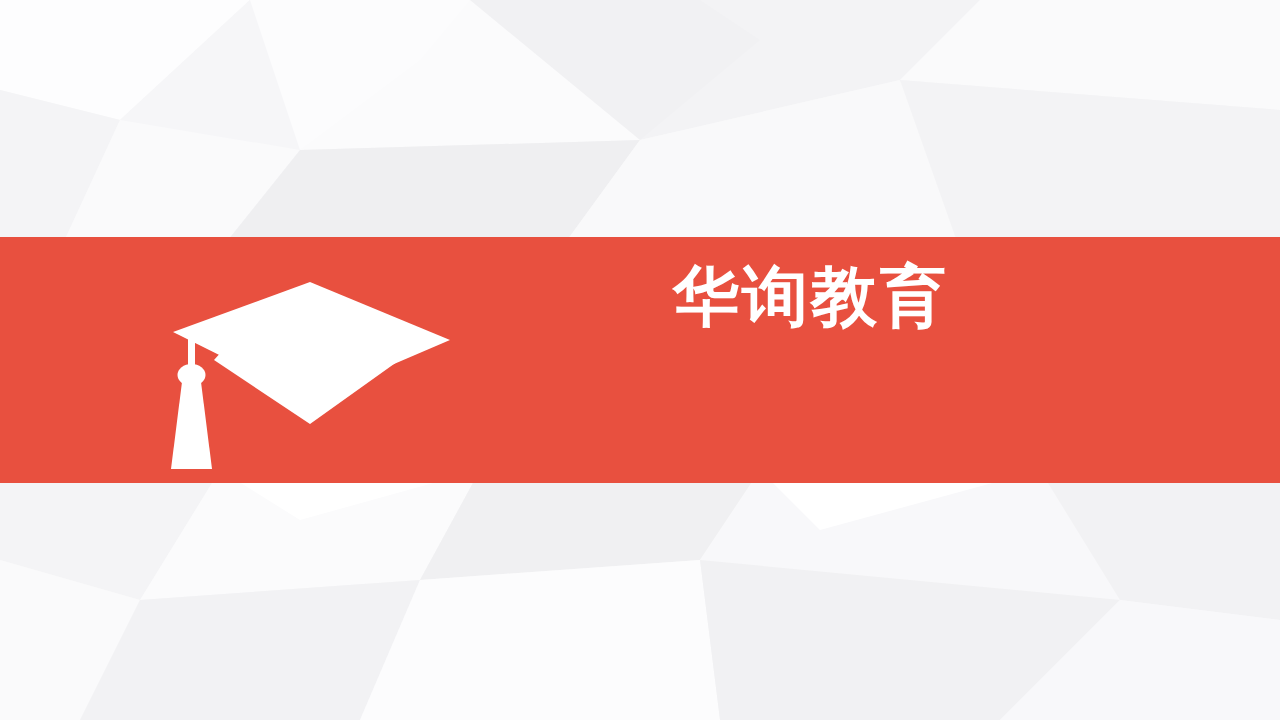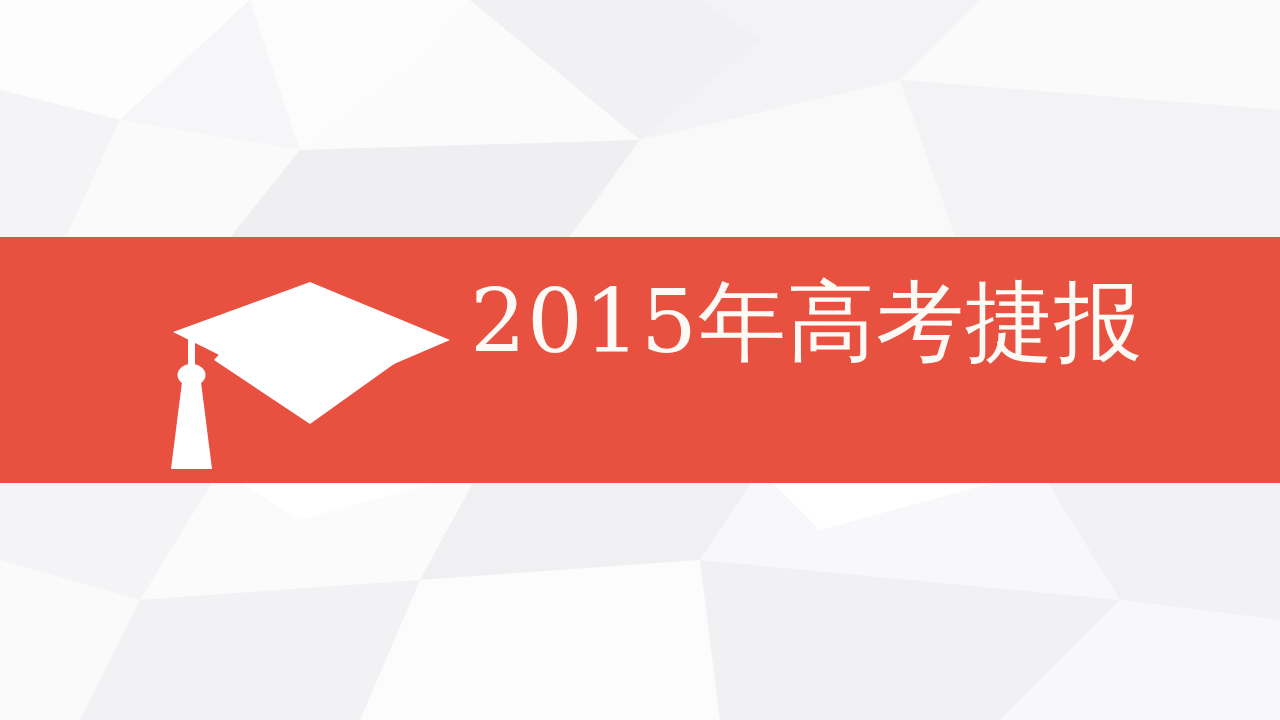--- a/index.html
+++ b/index.html
@@ -132,16 +132,16 @@
 
       <rect x="28" y="58" width="7" height="42" fill="#ffffff"></rect>
 
       <ellipse cx="31.5" cy="103" rx="14" ry="11" fill="#ffffff"></ellipse>
 
       <polygon points="22,110 41,110 52,197 11,197" fill="#ffffff"></polygon>
     </svg>
   </div>
 
   <div class="title-block">
-    <div class="title-line-2">2015年高考捷报</div>
+    <div class="title-line-1">华询教育</div>
   </div>
 
 </div>
 
 </body></html>

